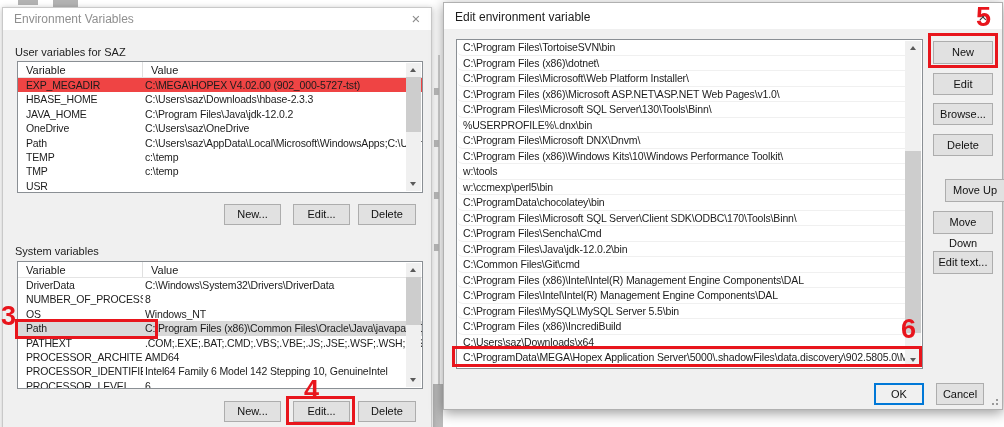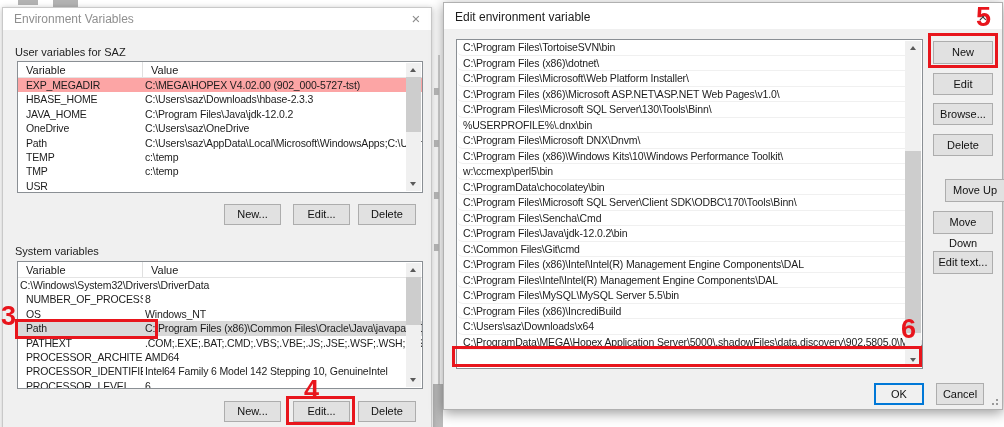--- a/index.html
+++ b/index.html
@@ -38,21 +38,21 @@
   
   .listview { position:absolute; background:#fff; border:1px solid #8a8f94; overflow:hidden; }
   .lvhead { display:flex; height:16px; border-bottom:1px solid #e4e4e4; background:#fff; }
   .lvhead .hcell { font-size:11px; color:#1a1a1a; line-height:16px; padding-left:8px; }
   .h-name { width:125px; border-right:1px solid #e0e0e0; }
   .h-val  { flex:1; }
   .lvrow { display:flex; height:14.4px; line-height:14.4px; white-space:nowrap; }
   .lvrow .cell { font-size:10.5px; color:#1c1c1c; letter-spacing:-0.15px; overflow:hidden; white-space:nowrap; }
   .c-name { width:125px; padding-left:8px; }
   .c-val  { flex:1; padding-left:2px; padding-right:16px; }
-  .lvrow.sel0 { background:#fca5a5; }
+  .lvrow.sel0 { background:#ef4444; }
   .lvrow.sel  { background:#d9d9d9; }
 
   
   .pathlist { position:absolute; left:12px; top:36px; width:467px; height:330px;
               background:#fff; border:1px solid #8a8f94; overflow:hidden; }
   .prow { height:15.5px; line-height:15px; font-size:10.5px; color:#1c1c1c;
           padding-left:6px; padding-right:18px; letter-spacing:-0.15px;
           white-space:nowrap; overflow:hidden; border-bottom:1px solid #f0f0f0;border-radius:6px; }
 
   
@@ -159,20 +159,21 @@
 
   <div class="grouplabel" style="left:12px;top:237px;">System variables</div>
 
   <div class="listview" style="left:14px;top:253px;width:406px;height:128px;">
     <div class="lvhead">
       <span class="hcell h-name">Variable</span>
       <span class="hcell h-val">Value</span>
     </div>
     <div id="system-rows">
         <div class="lvrow">
+          <span class="cell c-name">DriverData</span>
           <span class="cell c-val">C:\Windows\System32\Drivers\DriverData</span>
         </div>
         <div class="lvrow">
           <span class="cell c-name">NUMBER_OF_PROCESSORS</span>
           <span class="cell c-val">8</span>
         </div>
         <div class="lvrow">
           <span class="cell c-name">OS</span>
           <span class="cell c-val">Windows_NT</span>
         </div>
@@ -222,20 +223,21 @@
   <div class="pathlist">
     <div id="path-rows">
         <div class="prow">C:\Program Files\TortoiseSVN\bin</div>
         <div class="prow">C:\Program Files (x86)\dotnet\</div>
         <div class="prow">C:\Program Files\Microsoft\Web Platform Installer\</div>
         <div class="prow">C:\Program Files (x86)\Microsoft ASP.NET\ASP.NET Web Pages\v1.0\</div>
         <div class="prow">C:\Program Files\Microsoft SQL Server\130\Tools\Binn\</div>
         <div class="prow">%USERPROFILE%\.dnx\bin</div>
         <div class="prow">C:\Program Files\Microsoft DNX\Dnvm\</div>
         <div class="prow">C:\Program Files (x86)\Windows Kits\10\Windows Performance Toolkit\</div>
+        <div class="prow">w:\tools</div>
         <div class="prow">w:\ccmexp\perl5\bin</div>
         <div class="prow">C:\ProgramData\chocolatey\bin</div>
         <div class="prow">C:\Program Files\Microsoft SQL Server\Client SDK\ODBC\170\Tools\Binn\</div>
         <div class="prow">C:\Program Files\Sencha\Cmd</div>
         <div class="prow">C:\Program Files\Java\jdk-12.0.2\bin</div>
         <div class="prow">C:\Common Files\Git\cmd</div>
         <div class="prow">C:\Program Files (x86)\Intel\Intel(R) Management Engine Components\DAL</div>
         <div class="prow">C:\Program Files\Intel\Intel(R) Management Engine Components\DAL</div>
         <div class="prow">C:\Program Files\MySQL\MySQL Server 5.5\bin</div>
         <div class="prow">C:\Program Files (x86)\IncrediBuild</div>

